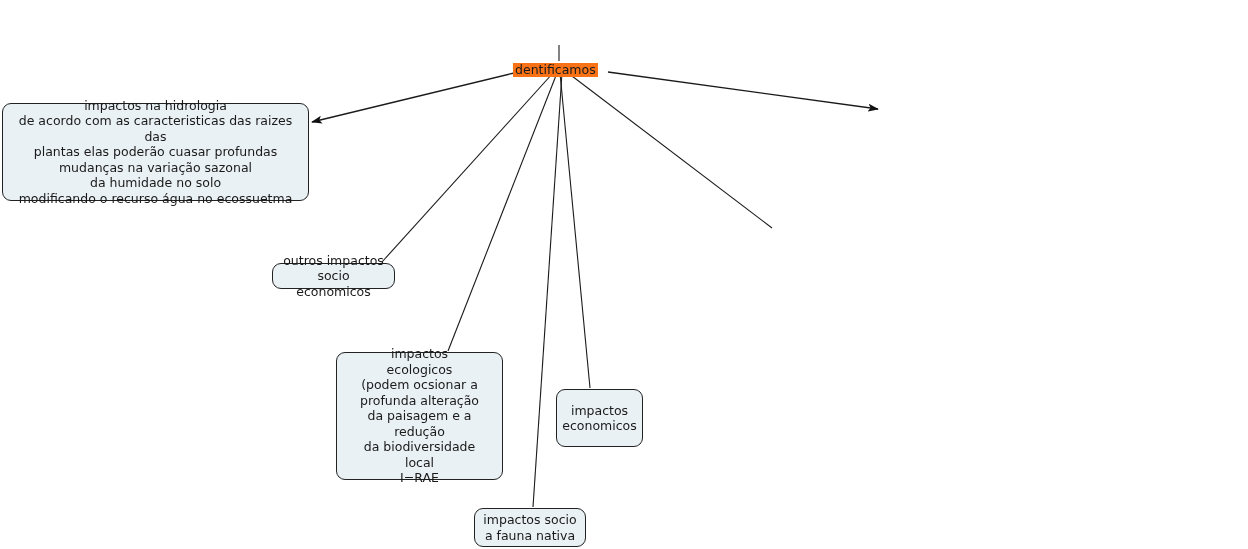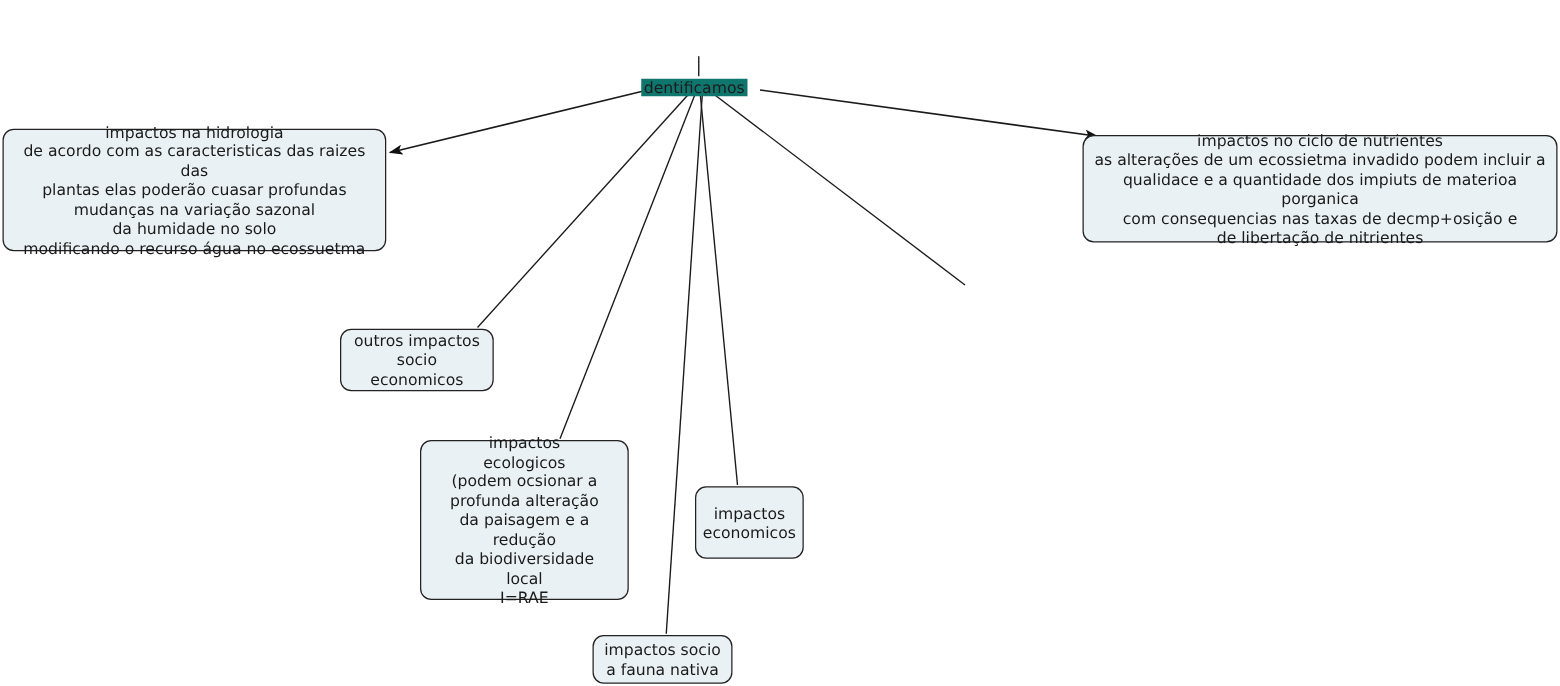--- a/index.html
+++ b/index.html
@@ -37,21 +37,21 @@
     align-items: center;
     justify-content: center;
     white-space: pre-line;
     padding: 3px 6px;
   }
   .edge-label {
     position: absolute;
     font-size: 12.5px;
     line-height: 14px;
     color: #1a1a1a;
-    background: #0f766e;
+    background: #f97316;
     white-space: nowrap;
     padding: 0 2px;
   }
 </style>
 </head>
 <body>
 
 <div id="canvas">
 
   <svg class="edges" viewBox="0 0 1248 549">
@@ -77,28 +77,23 @@
   <div class="edge-label" style="left:513px; top:63px;">dentificamos</div>
 
 
   <div class="node" style="left:2px; top:103px; width:307px; height:98px;">impactos na hidrologia
 de acordo com as caracteristicas das raizes das
 plantas elas poderão cuasar profundas
 mudanças na variação sazonal
 da humidade no solo
 modificando o recurso água no ecossuetma</div>
 
-  <div class="node" style="left:866px; top:108px; width:380px; height:86px;">impactos no ciclo de nutrientes
-as alterações de um ecossietma invadido podem incluir a
-qualidace e a quantidade dos impiuts de materioa porganica
-com consequencias nas taxas de decmp+osição e
-de libertação de nitrientes</div>
 
 
-  <div class="node" style="left:272px; top:263px; width:123px; height:50px;">outros impactos
+  <div class="node" style="left:272px; top:263px; width:123px; height:26px;">outros impactos
 socio economicos</div>
 
   <div class="node" style="left:336px; top:352px; width:167px; height:128px;">impactos
 ecologicos
 (podem ocsionar a
 profunda alteração
 da paisagem e a redução
 da biodiversidade
 local
 I=RAE</div>

